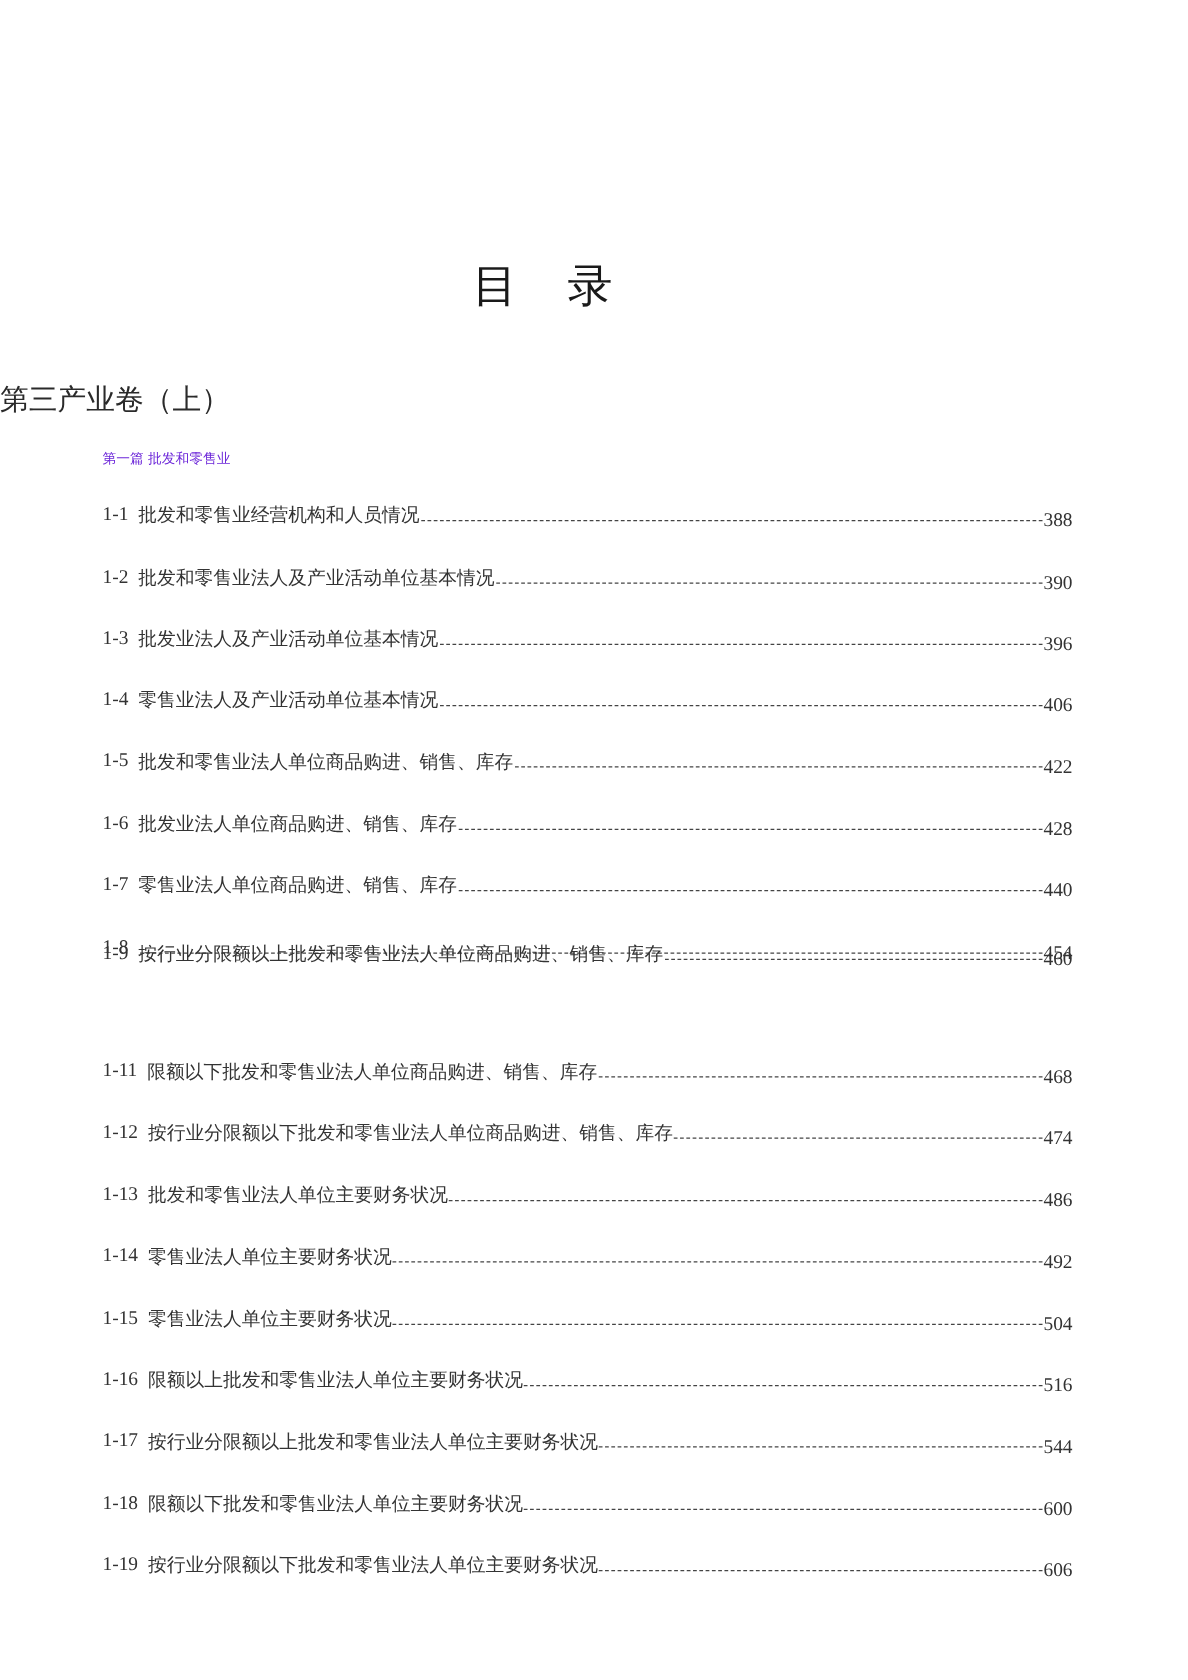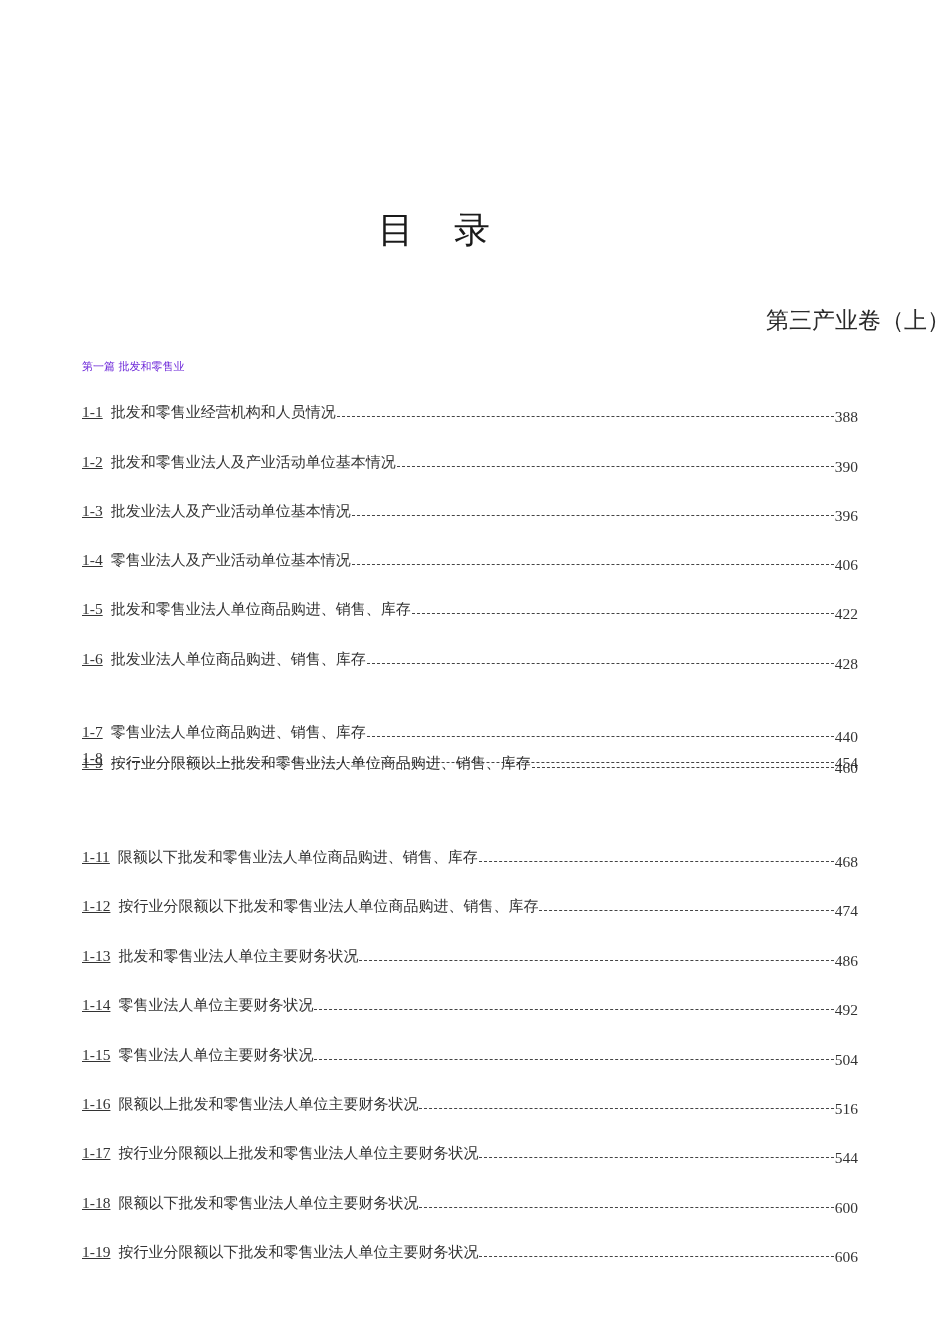--- a/index.html
+++ b/index.html
@@ -32,21 +32,21 @@
     }
     .page-title .t-gap {
       display: inline-block;
       width: 40px;
     }
     .subtitle {
       position: absolute;
       top: 284px;
       left: 0;
       width: 950px;
-      text-align: right;
+      text-align: left;
       font-size: 23px;
       line-height: 34px;
       color: #2a2a2a;
       font-weight: normal;
     }
     .section-heading {
       position: absolute;
       top: 356px;
       left: 82px;
       font-size: 11px;
@@ -72,21 +72,20 @@
       font-size: 15px;
       line-height: 20px;
       color: #333333;
       cursor: pointer;
     }
     .toc-num {
       font-family: "Liberation Serif", "DejaVu Serif", serif;
       white-space: nowrap;
       padding-right: 8px;
       font-size: 15.5px;
-      text-decoration: underline;
     }
     .toc-label {
       white-space: nowrap;
     }
     .toc-leader {
       flex: 1 1 auto;
       height: 1px;
       margin: 0 1px 5px 1px;
       border-bottom: 1px dashed #444444;
       align-self: flex-end;
@@ -140,21 +139,21 @@
     <span class="toc-label">批发和零售业法人单位商品购进、销售、库存</span>
     <span class="toc-leader"></span>
     <span class="toc-page">422</span>
   </li>
   <li class="toc-entry" style="top:645px">
     <span class="toc-num">1-6</span>
     <span class="toc-label">批发业法人单位商品购进、销售、库存</span>
     <span class="toc-leader"></span>
     <span class="toc-page">428</span>
   </li>
-  <li class="toc-entry" style="top:718px">
+  <li class="toc-entry" style="top:694px">
     <span class="toc-num">1-7</span>
     <span class="toc-label">零售业法人单位商品购进、销售、库存</span>
     <span class="toc-leader"></span>
     <span class="toc-page">440</span>
   </li>
   <li class="toc-entry" style="top:744px">
     <span class="toc-num">1-8</span>
     <span class="toc-leader"></span>
     <span class="toc-page">454</span>
   </li>

